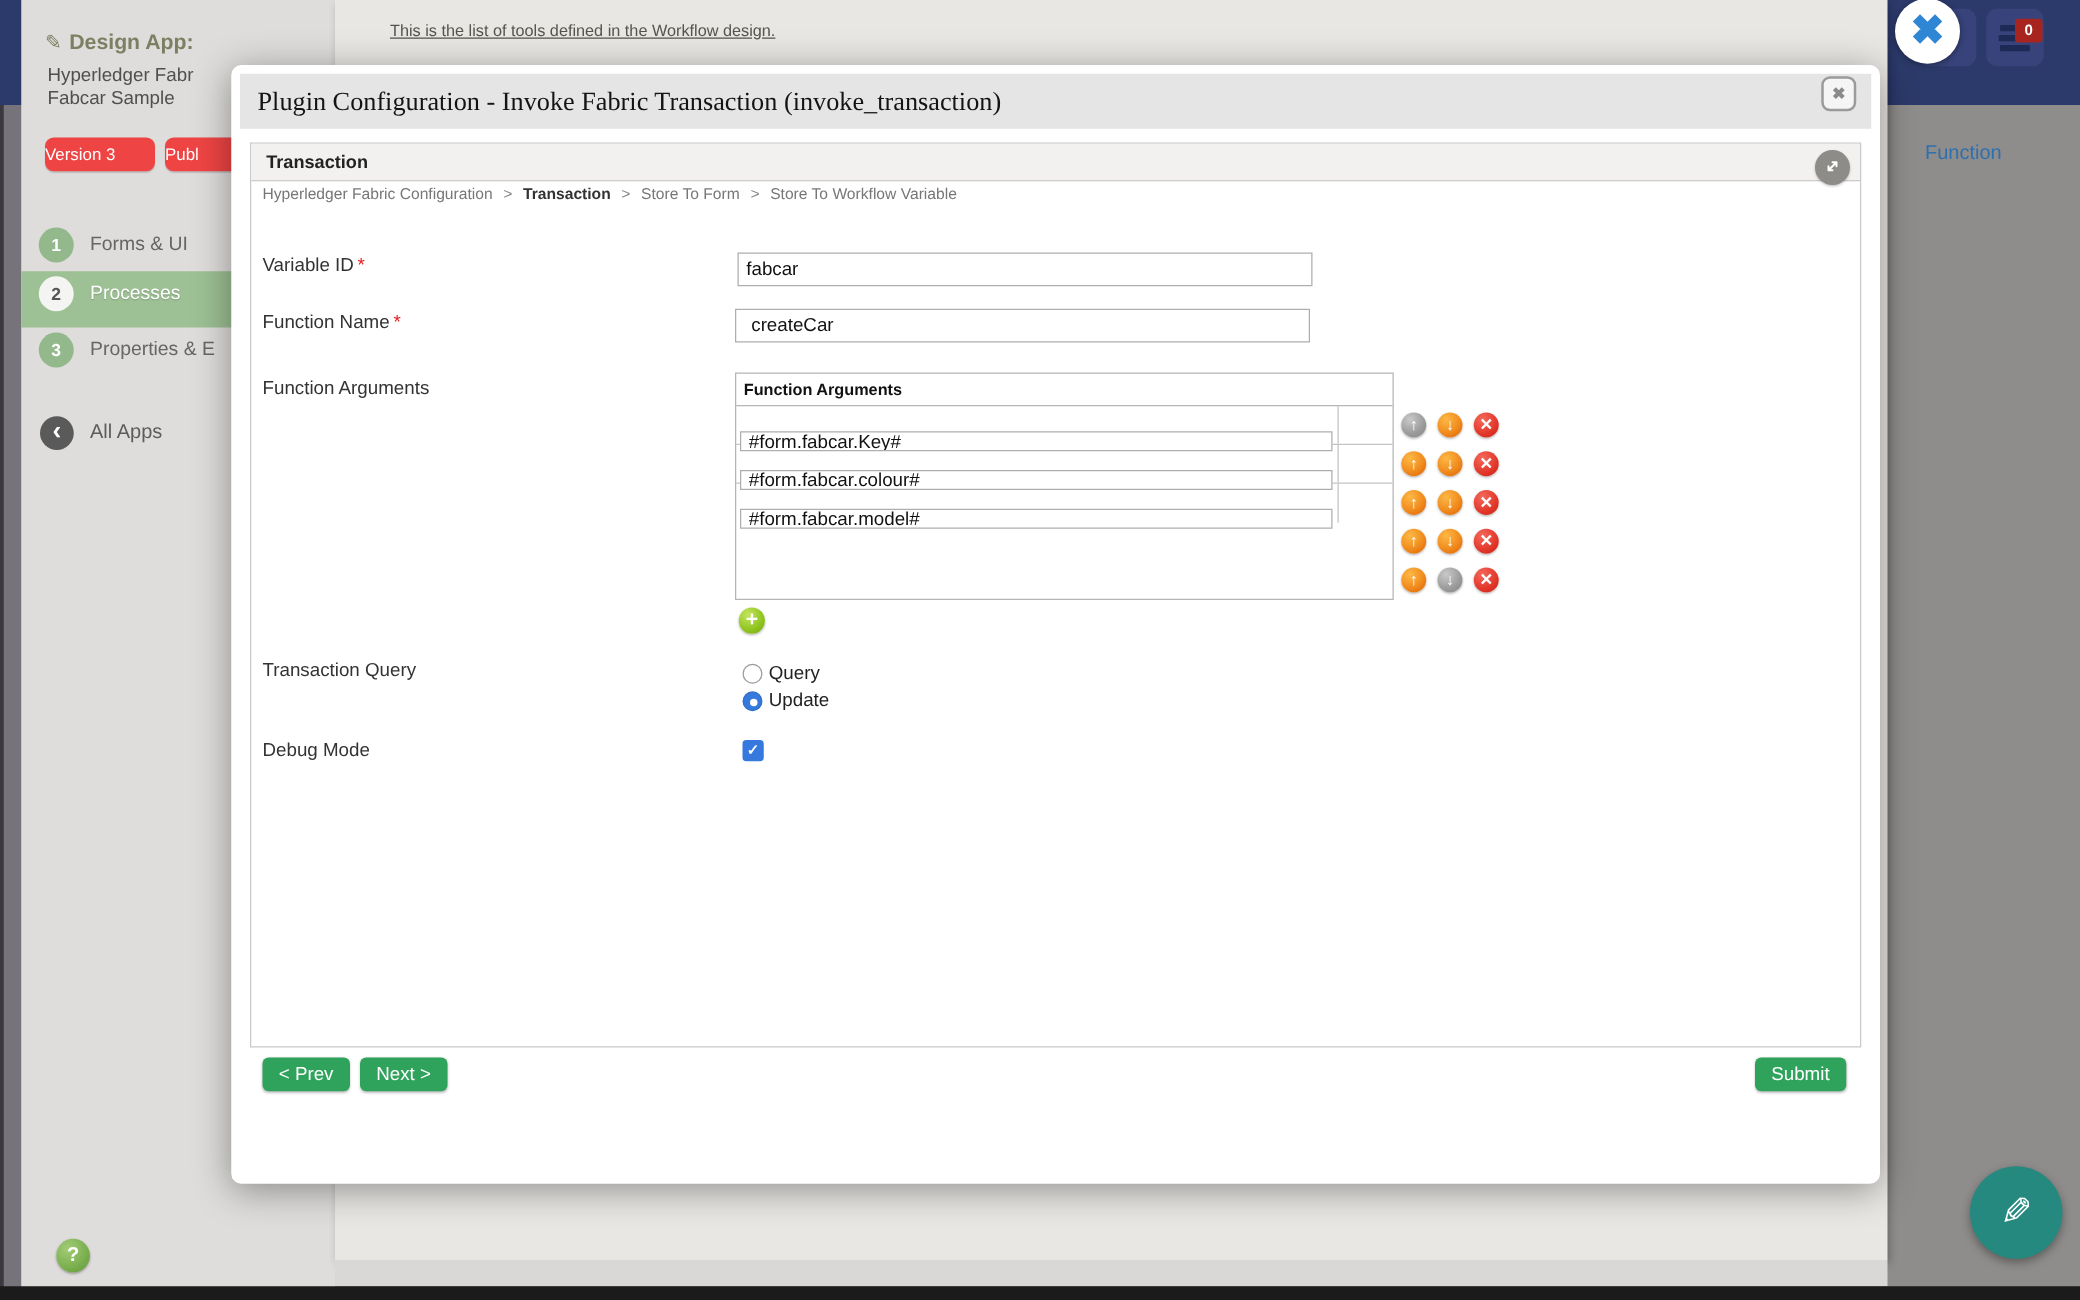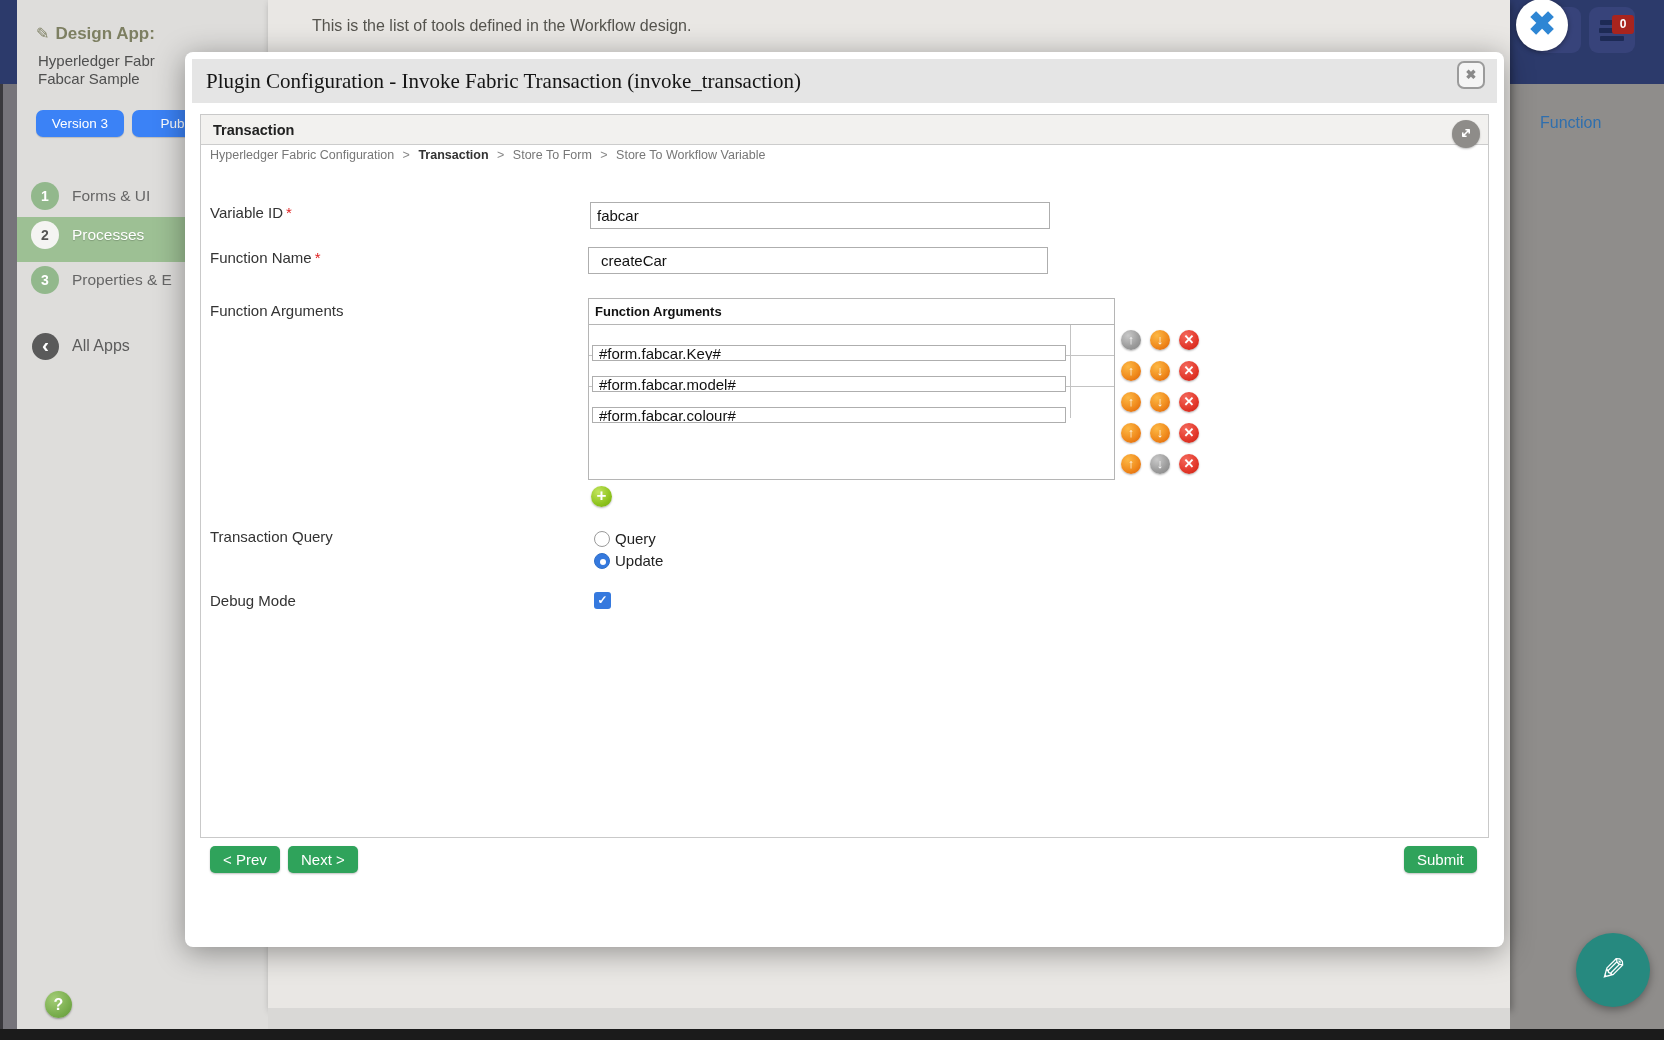--- a/index.html
+++ b/index.html
@@ -13,43 +13,43 @@
   .abs { position:absolute; }
 
   
   #top-navbar { left:0; top:0; width:1664px; height:84px; background:#2c3a6b; }
   #left-strip { left:0; top:84px; width:17px; height:956px; background:#76747a; border-left:3px solid #3a393d; }
   #sidebar    { left:17px; top:0; width:251px; height:1040px; background:#dedddb; }
   #main-panel { left:268px; top:0; width:1242px; height:1008px; background:#e9e7e4; box-shadow:2px 3px 7px rgba(0,0,0,.30); }
   #below-panel{ left:268px; top:1008px; width:1242px; height:21px; background:#d9d8d6; }
   #bottom-bar { left:0; top:1029px; width:1664px; height:11px; background:#1b1b1b; z-index:40; }
 
-  #top-message { left:312px; top:17px; font-size:16px; color:#55544e; }
+  #top-message { left:312px; top:17px; font-size:13px; color:#55544e;text-decoration:underline; }
 
   
   .nav-btn { width:46px; height:46px; border-radius:9px; background:#37437a; top:7px; text-align:center; }
   #home-icon { font-size:27px; color:#1e2a55; line-height:46px; }
   .stack-icon { display:inline-block; margin-top:10px; }
   .stack-icon i { display:block; height:5px; background:#1d2a55; border-radius:1px; margin:3px auto 0; }
   .stack-icon i:nth-child(1){ width:24px; }
   .stack-icon i:nth-child(2){ width:18px; margin-right:9px; }
   .stack-icon i:nth-child(3){ width:24px; }
   #notif-badge { left:1612px; top:15px; width:22px; height:19px; background:#a8241e; border-radius:3px;
                  color:#fff; font-size:12px; font-weight:bold; text-align:center; line-height:19px; z-index:10; }
   #blue-close { left:1516px; top:-1px; width:52px; height:52px; background:#fff; border-radius:50%;
                 box-shadow:0 1px 5px rgba(0,0,0,.4); text-align:center; z-index:60; }
   #blue-close span { font-size:33px; font-weight:bold; color:#2e86d4; line-height:50px; }
   #welcome-link { left:1540px; top:114px; font-size:16px; color:#2f6fae; cursor:pointer; }
 
   
   #design-app-title { left:36px; top:24px; font-size:17px; font-weight:bold; color:#7d7f62; }
   #design-app-title .pencil { font-weight:normal; margin-right:6px; font-size:16px; }
   #app-name { left:38px; top:52px; font-size:15px; color:#4f4f4f; line-height:18px; }
-  .pill { top:110px; height:27px; background:#3b82f6; border-radius:7px; color:#fff;
-          font-size:13.5px; text-align:center; line-height:27px; box-shadow:0 1px 1px rgba(0,0,0,.15); }
+  .pill { top:110px; height:27px; background:#ef4444; border-radius:7px; color:#fff;
+          font-size:13.5px; line-height:27px; box-shadow:0 1px 1px rgba(0,0,0,.15); }
   #pill-version { left:36px; width:88px; }
   #pill-publish { left:132px; width:84px; }
 
   .side-item { left:17px; width:251px; height:45px; cursor:pointer; }
   .side-item .num { position:absolute; left:14px; top:4px; width:28px; height:28px; border-radius:50%;
                     background:#92b88c; color:#fff; font-size:14px; font-weight:bold; text-align:center; line-height:28px; }
   .side-item .lbl { position:absolute; left:55px; top:9px; font-size:15.5px; color:#666; }
   .side-item.active { background:#9dc094; }
   .side-item.active .num { background:#f4f4f2; color:#555; }
   .side-item.active .lbl { color:#fff; text-shadow:0 1px 1px rgba(0,0,0,.2); }
@@ -226,24 +226,24 @@
   <input class="abs txt-input" style="left: 403px; top: 195px; width: 460px; padding-left: 12px;" type="text" value="createCar">
 
   <div class="abs field-label" style="left:25px; top:250px;">Function Arguments</div>
 
   <div class="abs" id="args-table">
     <div class="thead">Function Arguments</div>
     <div class="arg-row">
       <input class="txt-input" type="text" value="#form.fabcar.Key#" style="">
     </div>
     <div class="arg-row">
+      <input class="txt-input" type="text" value="#form.fabcar.colour#" style="">
+    </div>
+    <div class="arg-row">
       <input class="txt-input" type="text" value="#form.fabcar.model#" style="">
-    </div>
-    <div class="arg-row">
-      <input class="txt-input" type="text" value="#form.fabcar.colour#" style="">
     </div>
   </div>
 
   <div class="abs arrow-group" style="top:278px;">
     <span class="cicon up disabled p-up">↑</span>
     <span class="cicon down p-down">↓</span>
     <span class="cicon del p-del">✕</span>
   </div>
   <div class="abs arrow-group" style="top:309px;">
     <span class="cicon up p-up">↑</span>

